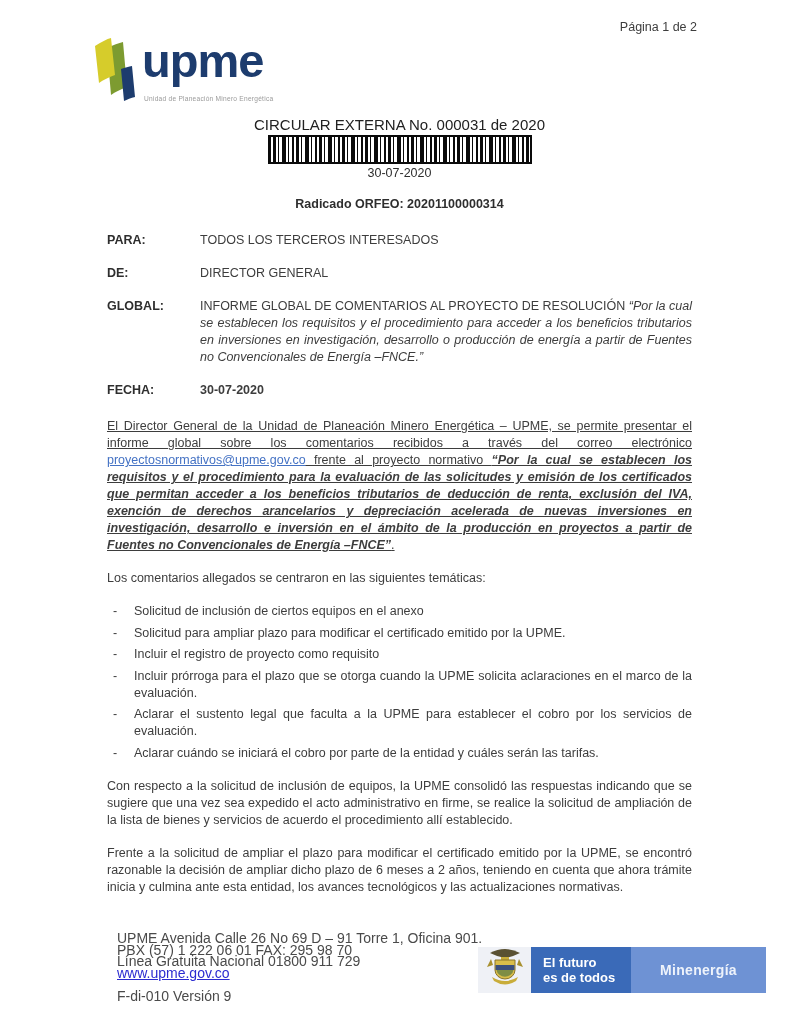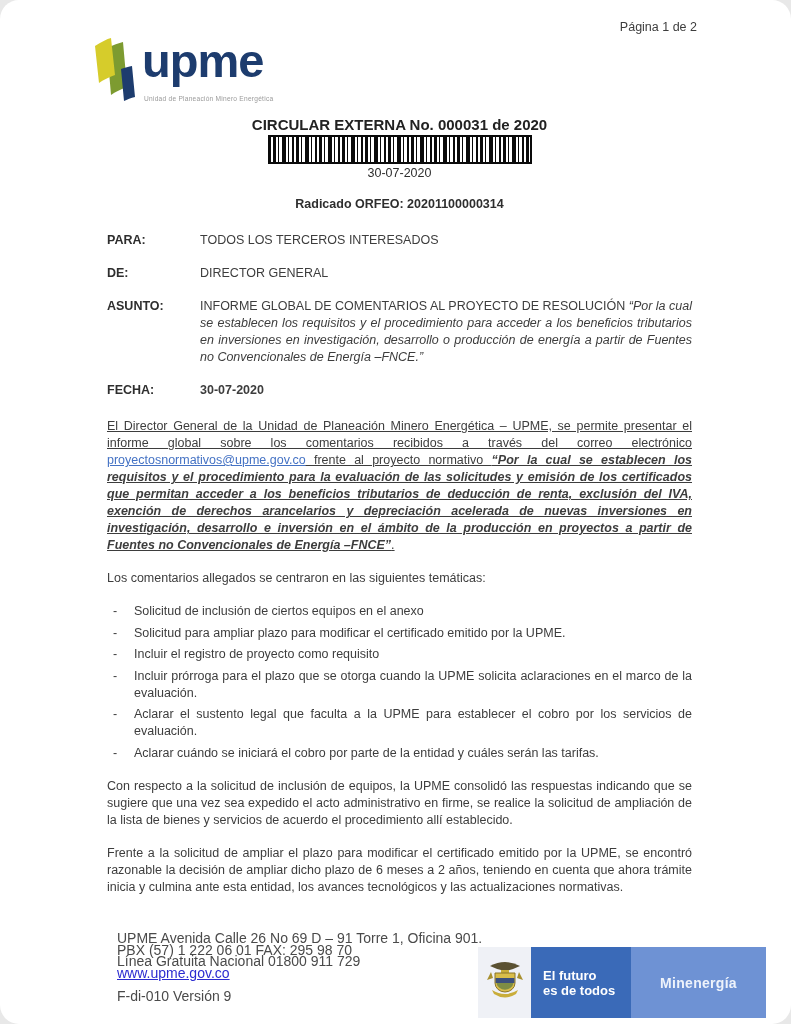--- a/index.html
+++ b/index.html
@@ -4,21 +4,20 @@
 <style>
   html,body { margin:0; padding:0; background:#e8e8e8; }
   .page {
     position: relative;
     width: 791px; height: 1024px;
     margin: 0 auto;
     background: #ffffff;
     font-family: "Liberation Sans", sans-serif;
     color: var(--text, #3d3d3d);
     overflow: hidden;
-    border-radius: 19px;
   }
   .content { padding: 20px 99px 0 107px; }
 
   .page-indicator {
     position: absolute; top: 20px; right: 94px;
     font-size: 12.5px; color: #3d3d3d;
   }
 
   
   .logo-block { margin-top: 15px; margin-left: -15px; width: 185px; }
@@ -28,21 +27,21 @@
     font-size: 47px; font-weight: bold; letter-spacing: -1px;
     color: var(--logo-navy); line-height: 52px; margin-left: 2px;
   }
   .logo-tagline {
     font-size: 6.6px; color: #9a9a9a; letter-spacing: 0.25px;
     margin: -6px 0 0 52px; white-space: nowrap;
   }
 
   
   .title-block { text-align: center; margin-top: 14px; }
-  .doc-title { font-size: 15px; font-weight: bold; color: #222; }
+  .doc-title { font-size: 15px; font-weight: normal; color: #222; }
   .barcode {
     width: 262px; height: 27px; margin: 3px auto 3px;
     background:
       repeating-linear-gradient(90deg,
         #0a0a0a 0 2px,  #ffffff 2px 4px,
         #0a0a0a 4px 7px, #ffffff 7px 9px,
         #0a0a0a 9px 10px, #ffffff 10px 13px,
         #0a0a0a 13px 17px, #ffffff 17px 19px,
         #0a0a0a 19px 20px, #ffffff 20px 23px);
     outline: 2px solid #0a0a0a; outline-offset: -1px;
@@ -78,21 +77,21 @@
   .footer-text {
     position: absolute; left: 117px; top: 933px;
     font-size: 14px; line-height: 11.5px; color: #4a4a4a;
   }
   .footer-text .line { white-space: nowrap; }
   a.site-link { color: var(--footer-link-blue); text-decoration: underline; }
   .form-code { margin-top: 12px; }
 
   .gov-banner {
     position: absolute; left: 478px; top: 947px;
-    width: 288px; height: 71px; display: flex;
+    width: 288px; height: 46px; display: flex;
   }
   .crest-box {
     flex: 0 0 53px; background: var(--crest-bg);
     display: flex; align-items: center; justify-content: center;
   }
   .slogan-box {
     flex: 0 0 100px; background: var(--banner-dark);
     color: #fff; font-weight: bold; font-size: 13px; line-height: 15px;
     display: flex; flex-direction: column; justify-content: center;
     padding-left: 12px; box-sizing: border-box;
@@ -137,21 +136,21 @@
     <div class="meta">
       <div class="meta-row">
         <div class="meta-label">PARA:</div>
         <div class="meta-value">TODOS LOS TERCEROS INTERESADOS</div>
       </div>
       <div class="meta-row">
         <div class="meta-label">DE:</div>
         <div class="meta-value">DIRECTOR GENERAL</div>
       </div>
       <div class="meta-row">
-        <div class="meta-label">ASUNTO:</div>
+        <div class="meta-label">GLOBAL:</div>
         <div class="meta-value"><span>INFORME GLOBAL DE COMENTARIOS AL PROYECTO DE RESOLUCIÓN </span><span class="quote-italic">“Por la cual se establecen los requisitos y el procedimiento para acceder a los beneficios tributarios en inversiones en investigación, desarrollo o producción de energía a partir de Fuentes no Convencionales de Energía –FNCE.”</span></div>
       </div>
       <div class="meta-row">
         <div class="meta-label">FECHA:</div>
         <div class="meta-value bold">30-07-2020</div>
       </div>
     </div>
 
     <div class="body-text">
       <p class="p-first"><span>El Director General de la Unidad de Planeación Minero Energética – UPME, se permite presentar el informe global sobre los comentarios recibidos a través del correo electrónico </span><a href="#" class="email-link">proyectosnormativos@upme.gov.co</a><span> frente al proyecto normativo </span><span class="bold-italic">“Por la cual se establecen los requisitos y el procedimiento para la evaluación de las solicitudes y emisión de los certificados que permitan acceder a los beneficios tributarios de deducción de renta, exclusión del IVA, exención de derechos arancelarios y depreciación acelerada de nuevas inversiones en investigación, desarrollo e inversión en el ámbito de la producción en proyectos a partir de Fuentes no Convencionales de Energía –FNCE”</span><span>.</span></p>

